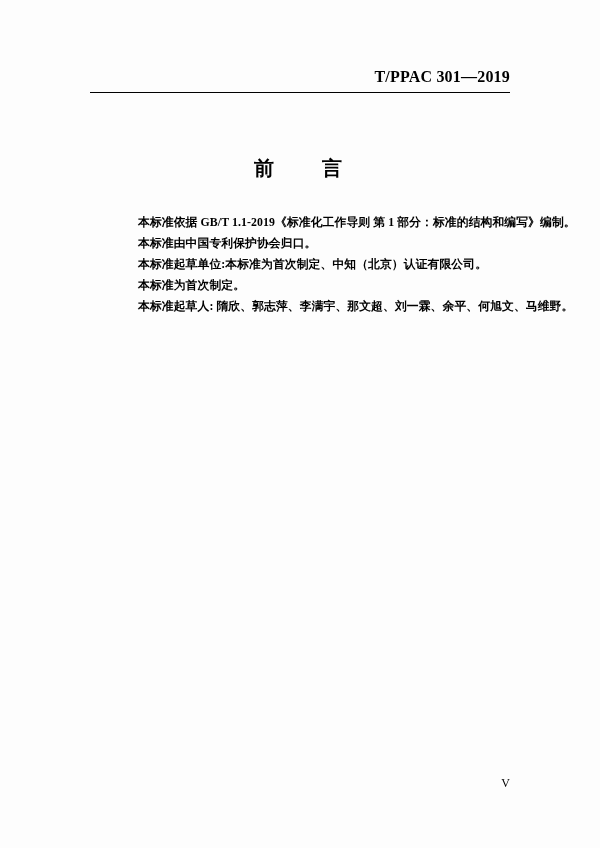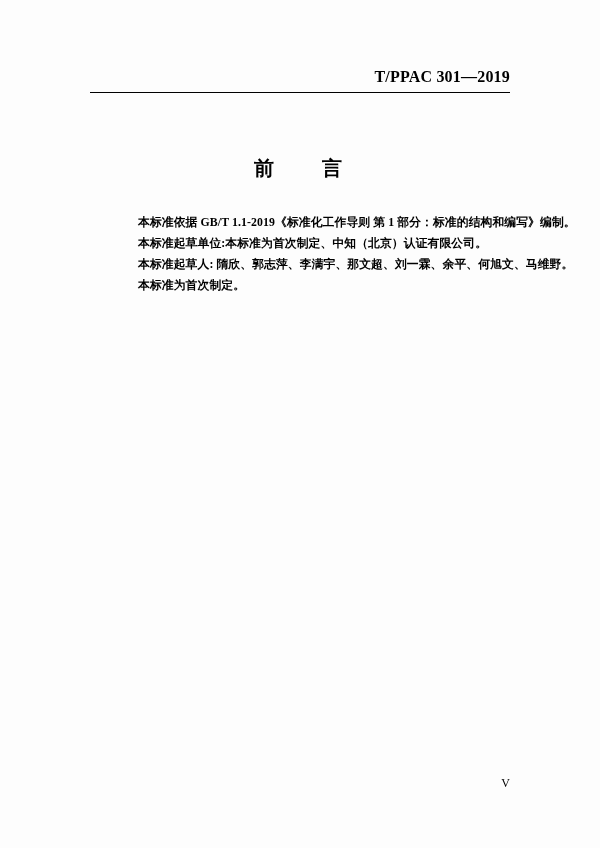--- a/index.html
+++ b/index.html
@@ -82,20 +82,21 @@
 <div class="page">
 
   <div class="header-code">T/PPAC 301—2019</div>
 
   <div class="rule"></div>
 
   <div class="doc-title">前　言</div>
 
   <div class="body-block">
     <div class="body-line">本标准依据 GB/T 1.1-2019《标准化工作导则 第 1 部分：标准的结构和编写》编制。</div>
+    <div class="body-line">本标准由中国专利保护协会归口。</div>
     <div class="body-line">本标准起草单位:本标准为首次制定、中知（北京）认证有限公司。</div>
+    <div class="body-line">本标准为首次制定。</div>
     <div class="body-line">本标准起草人: 隋欣、郭志萍、李满宇、那文超、刘一霖、余平、何旭文、马维野。</div>
-    <div class="body-line">本标准为首次制定。</div>
   </div>
 
   <div class="page-number">V</div>
 
 </div>
 
 </body></html>

